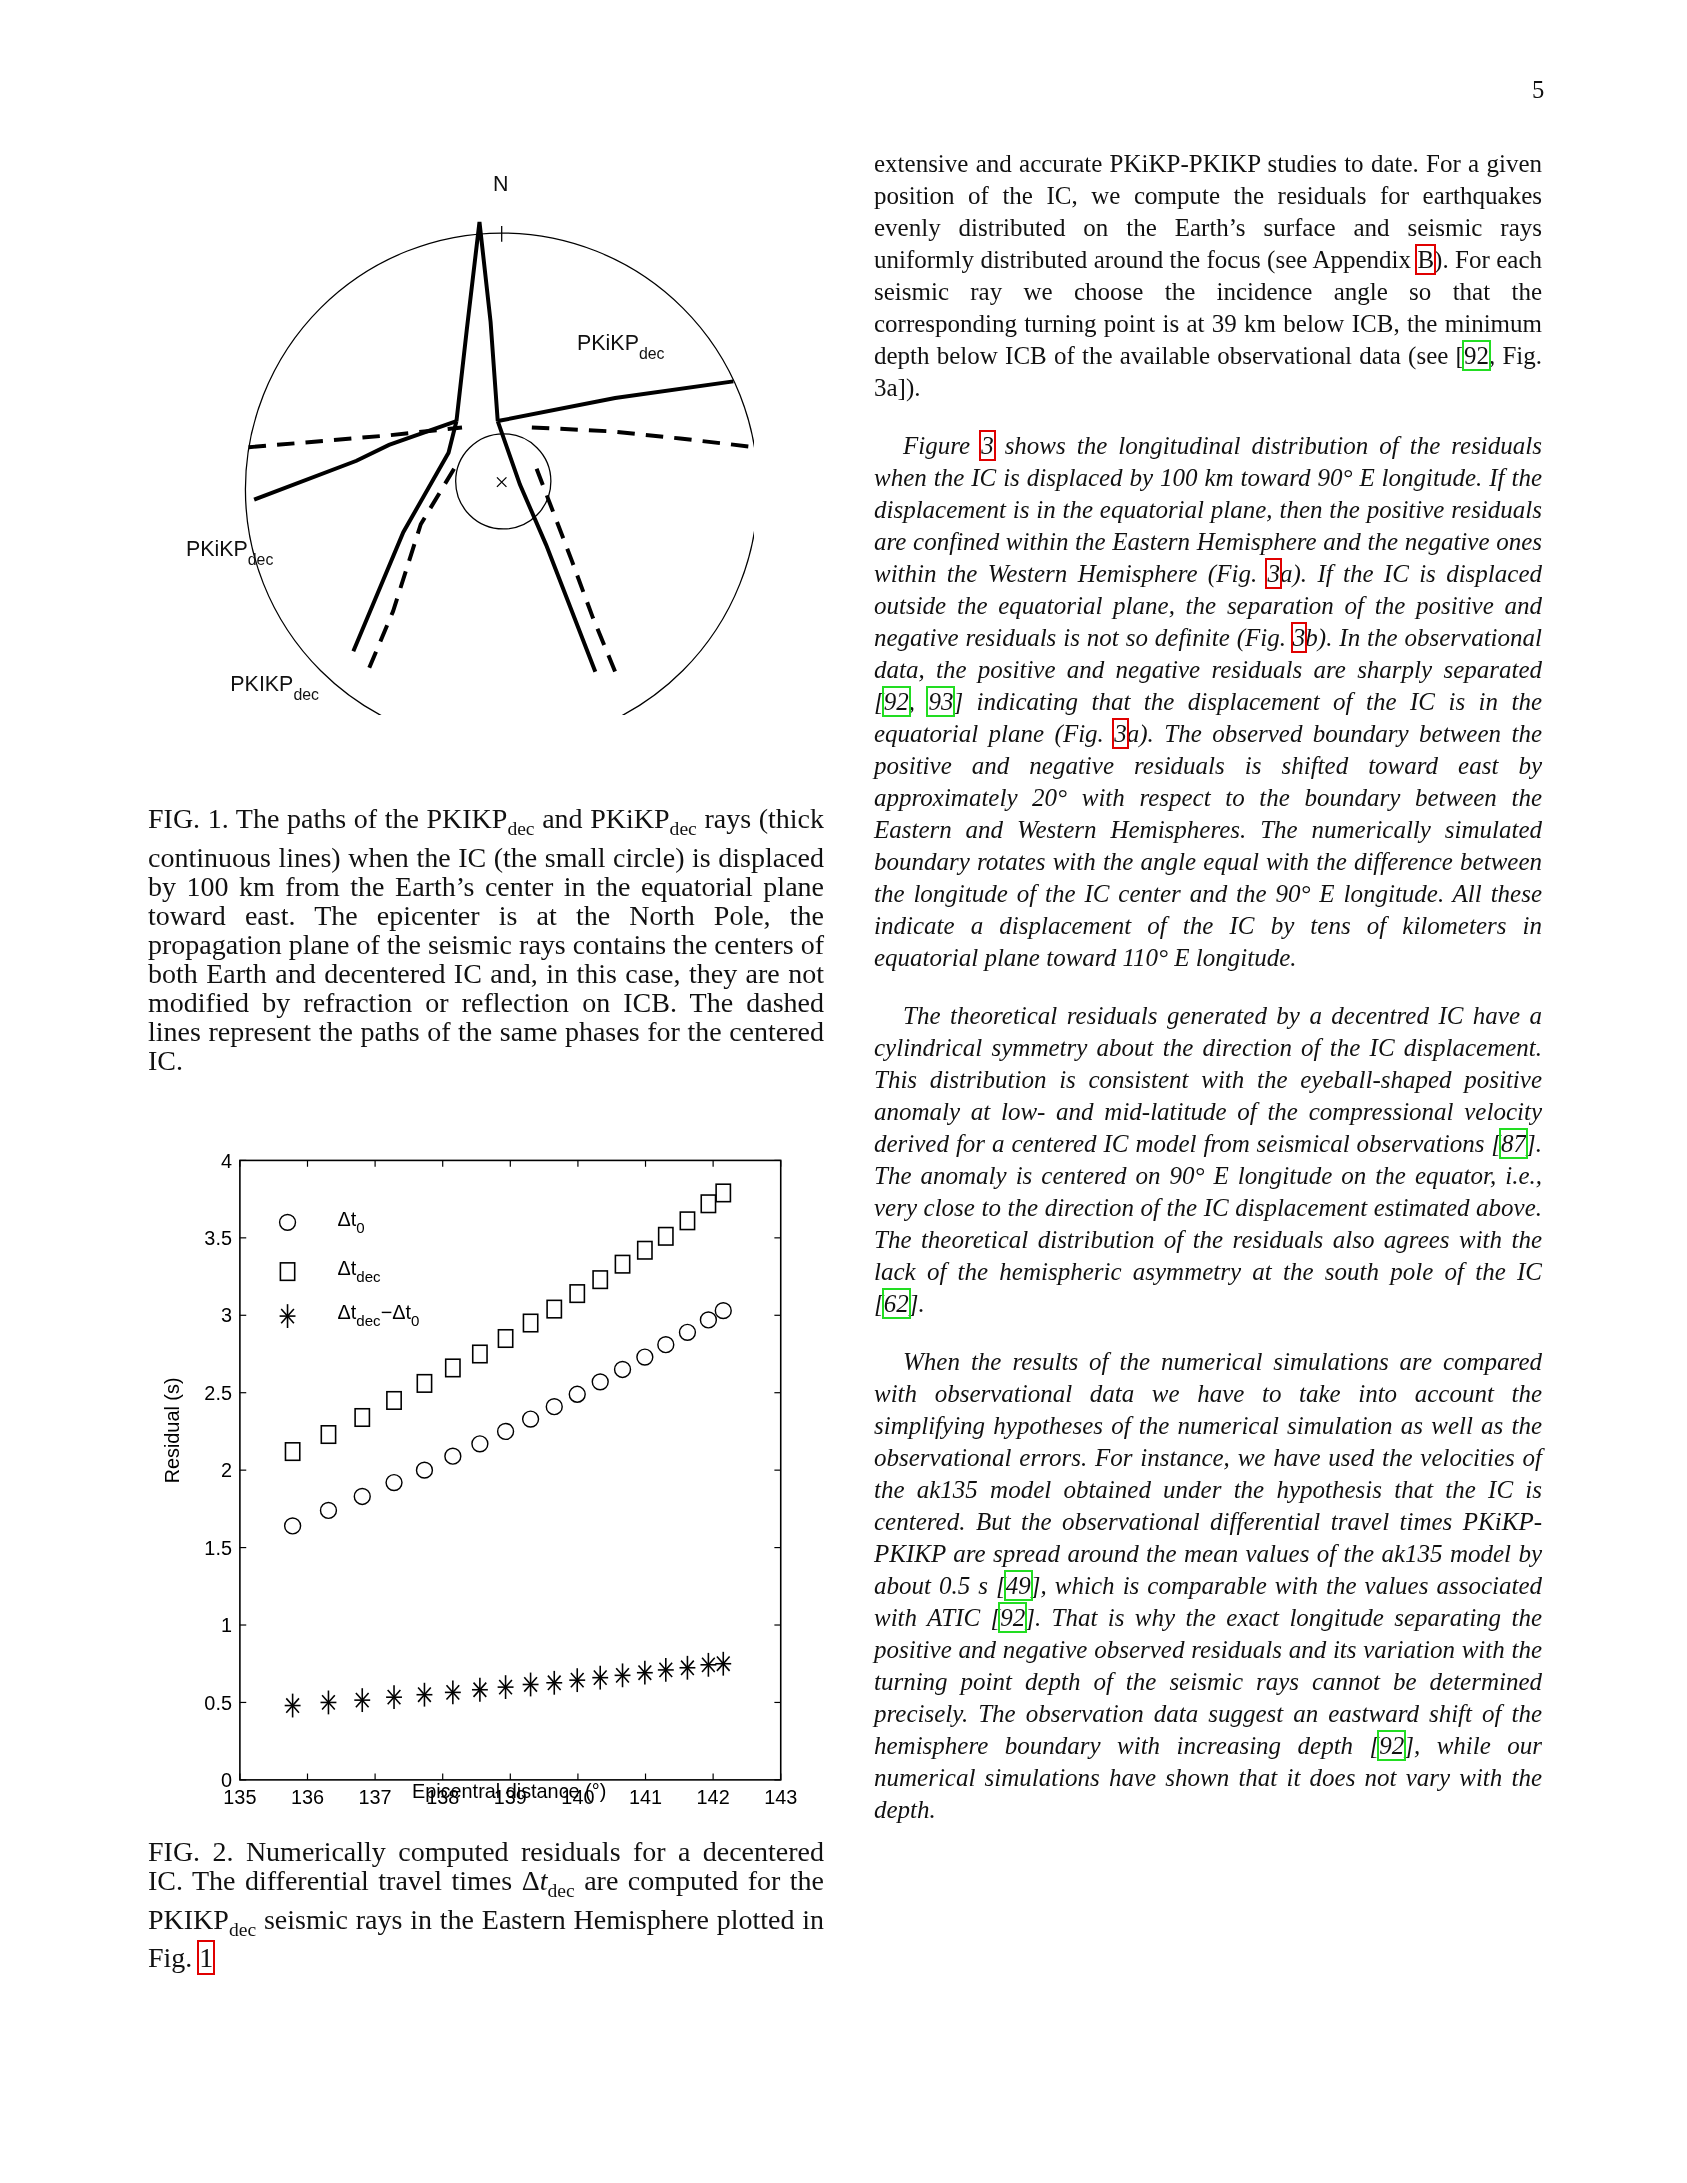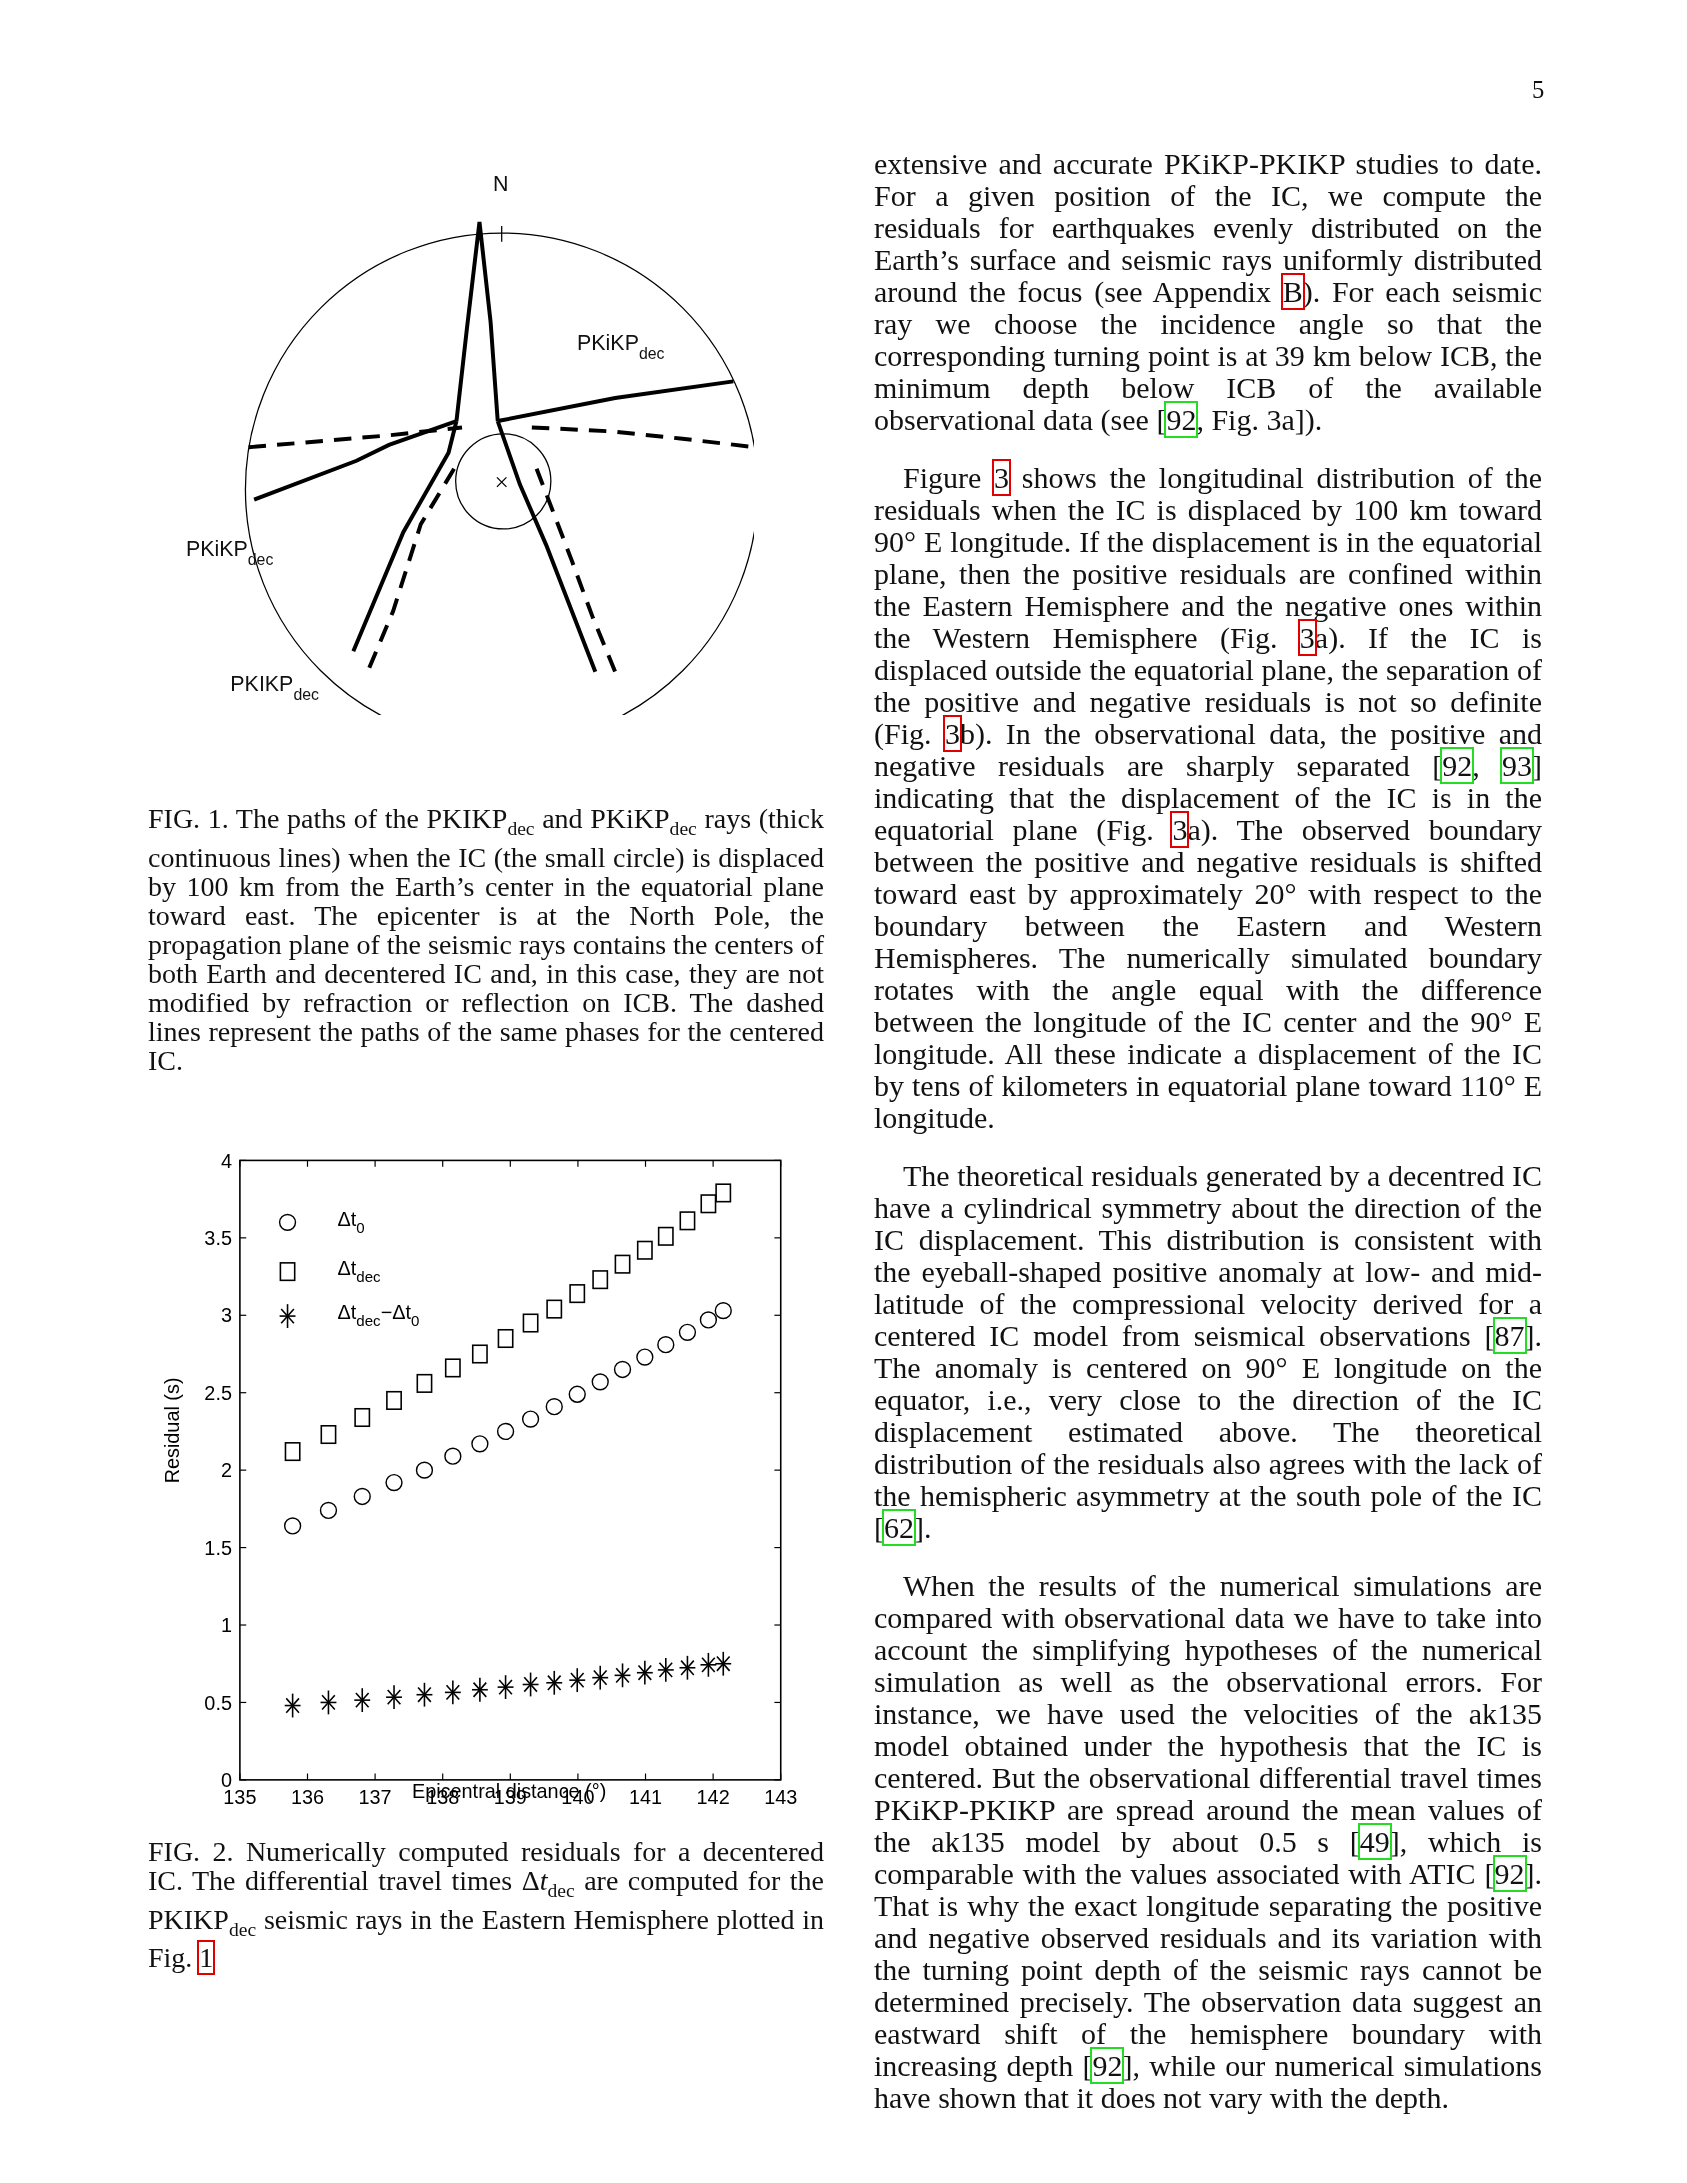--- a/index.html
+++ b/index.html
@@ -1,21 +1,21 @@
 <!DOCTYPE html>
 <html style="font-size:12.7px"><head>
 <meta charset="utf-8">
 <style>
   html, body { margin:0; padding:0; background:#fff; }
   body { width:1687px; height:2183px; position:relative; overflow:hidden;
          font-family:"Liberation Serif","DejaVu Serif",serif; color:#111; }
   .pagenum { position:absolute; left:1532px; top:76px; font-size:24.6px; }
-  .col-right { position:absolute; left:874px; top:148px; width:668px; font-size:30px; line-height:32px; text-align:justify; }
+  .col-right { position:absolute; left:874px; top:148px; width:668px; font-size:25px; line-height:32px; text-align:justify; }
   .col-right p { margin:0 0 26px 0; text-indent:0; }
-  .col-right p.ind { text-indent:29px; }
+  .col-right p.ind { text-indent:29px;font-style:italic; }
   .col-right p.noind { text-indent:0; }
   .caption { position:absolute; left:148px; width:676px; font-size:28px; line-height:29px; text-align:justify; }
   .cap1 { top:804px; } .cap2 { top:1837px; }
   .rref { outline:2.4px solid #e00000; outline-offset:0px; }
   .gref { outline:2.4px solid #22dd22; outline-offset:0px; }
   sub { font-size:70%; }
   svg text { font-family:"Liberation Sans","DejaVu Sans",sans-serif; }
   .fig1 { position:absolute; left:151px; top:143px; }
   .fig2 { position:absolute; left:143px; top:1127px; }
 </style>

